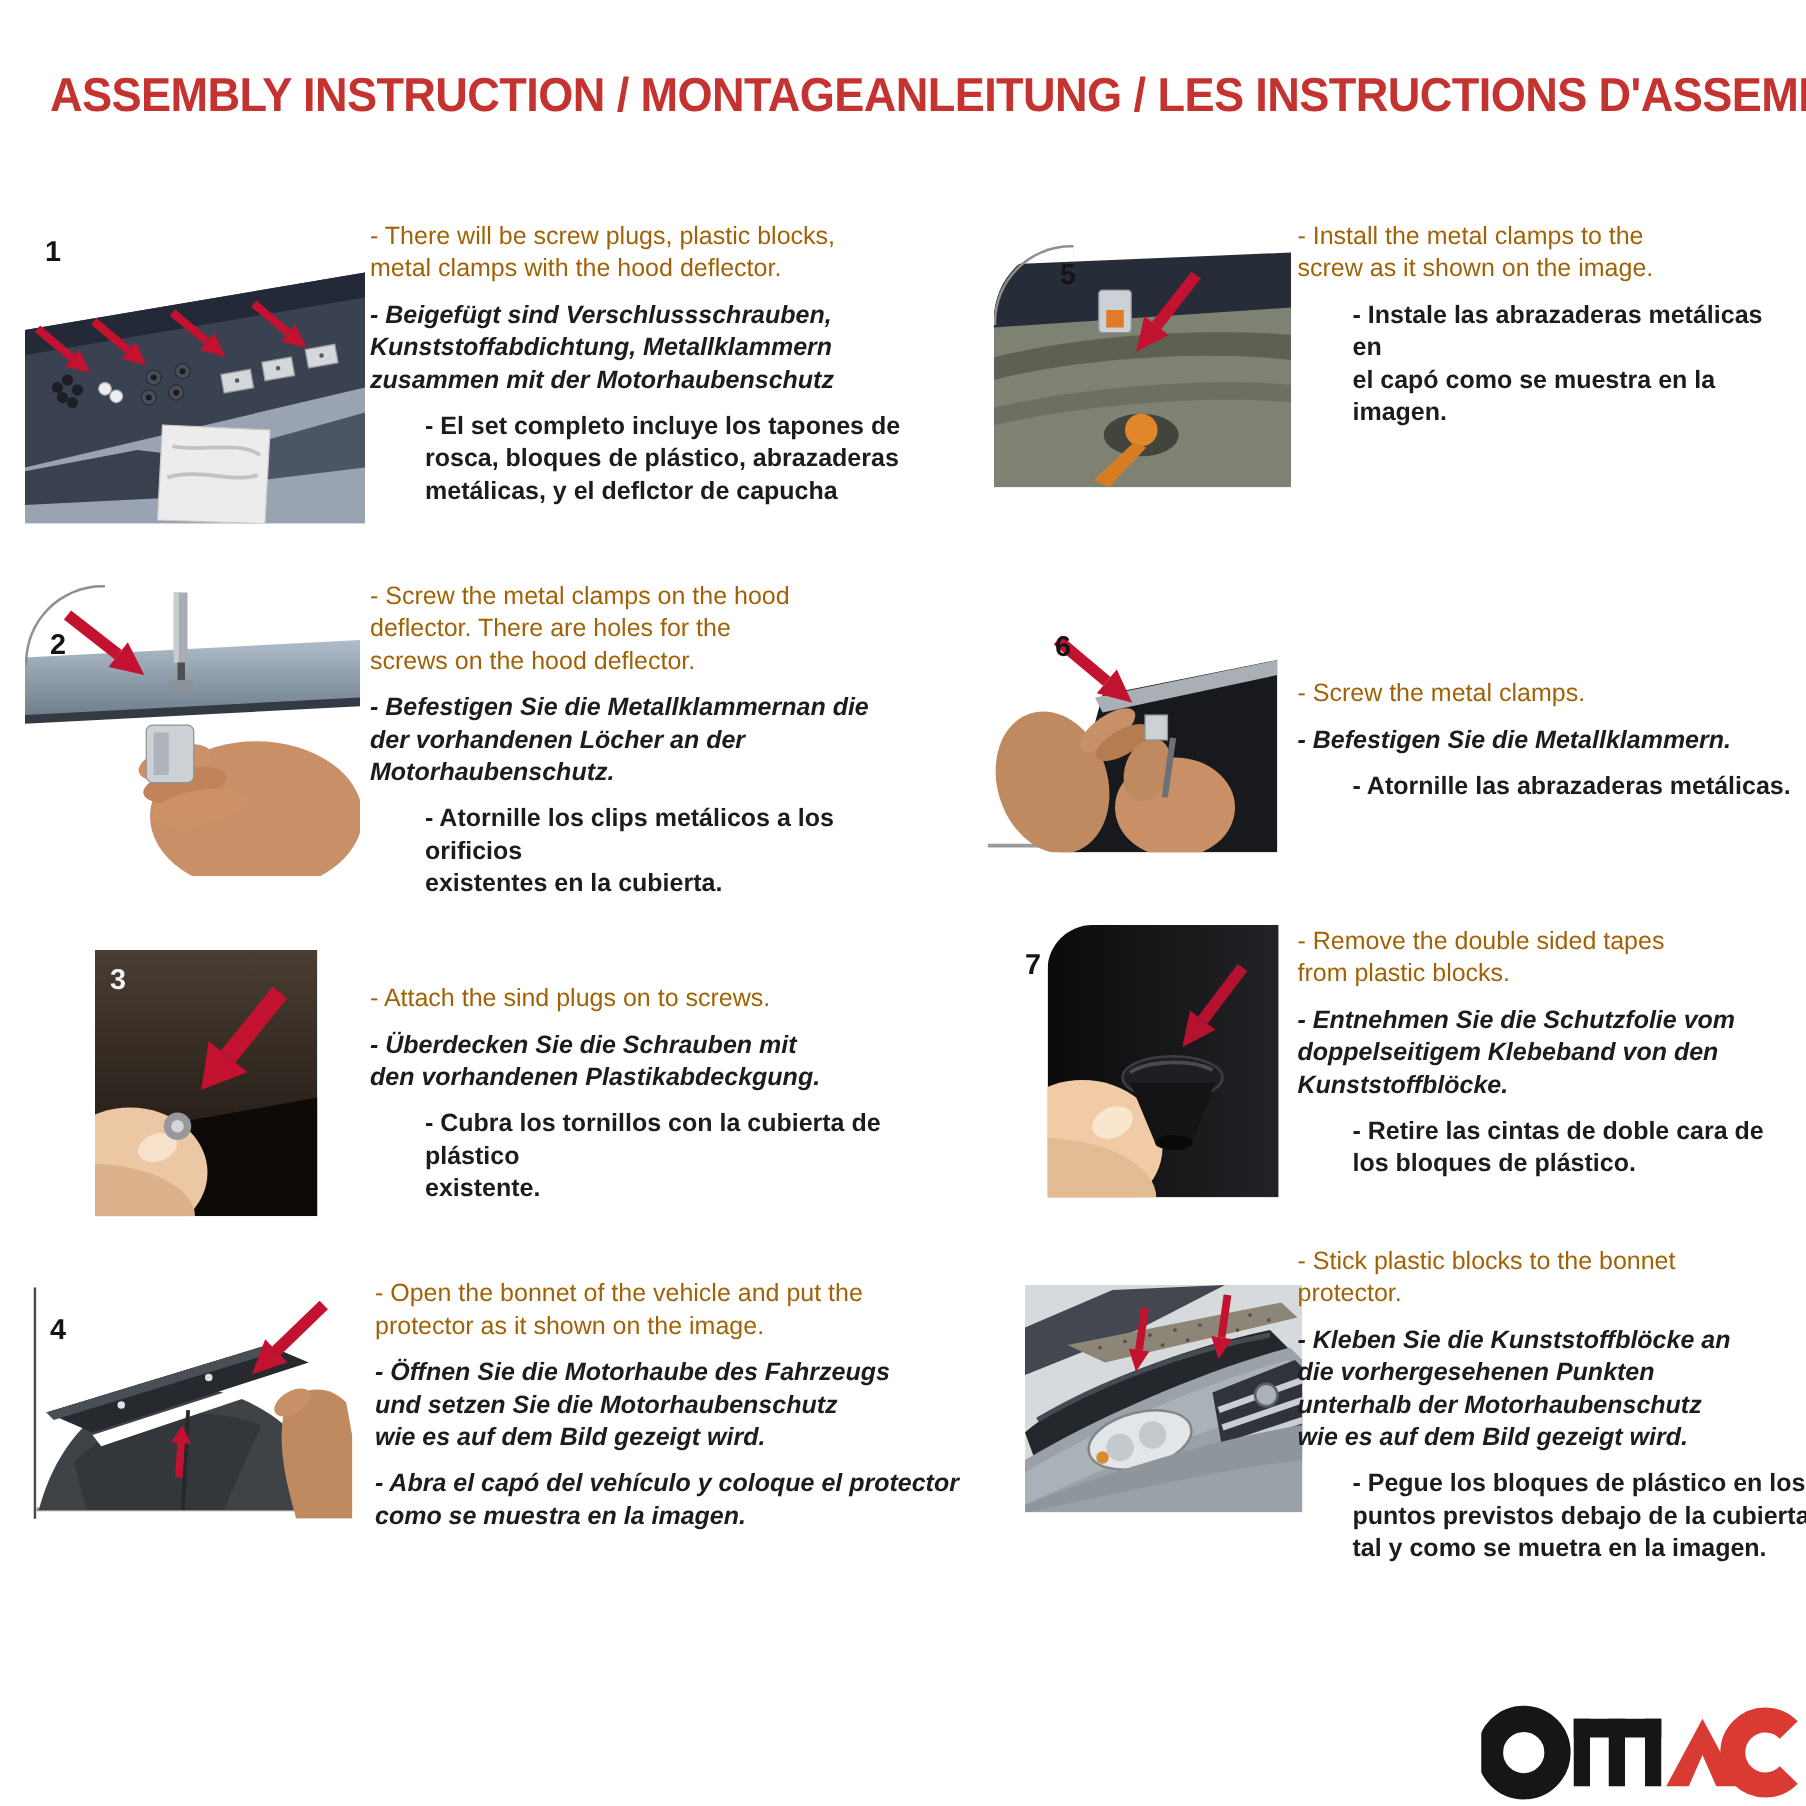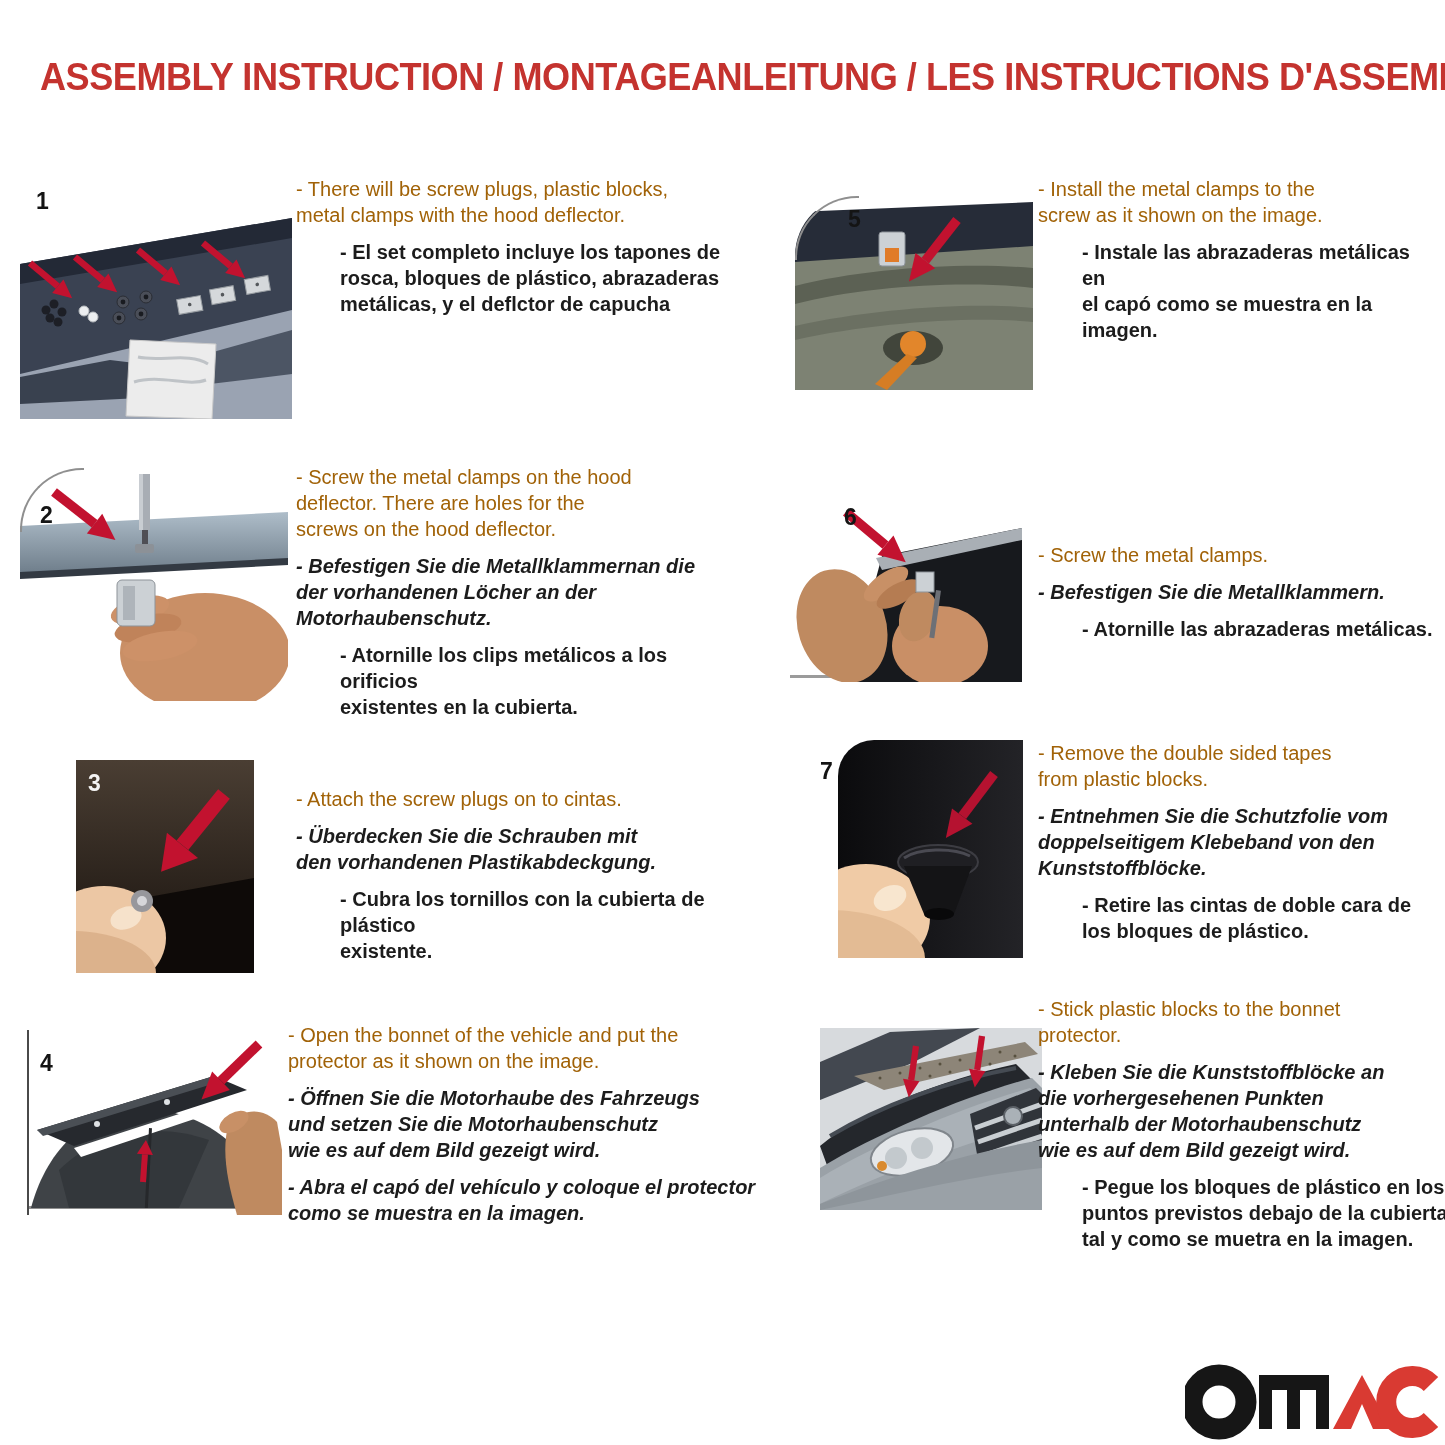--- a/index.html
+++ b/index.html
@@ -83,20 +83,23 @@
         <use href="#arrow-sym" transform="translate(10,51) rotate(40) scale(0.55)"></use>
         <use href="#arrow-sym" transform="translate(55,45) rotate(40) scale(0.55)"></use>
         <use href="#arrow-sym" transform="translate(118,38) rotate(40) scale(0.55)"></use>
         <use href="#arrow-sym" transform="translate(183,31) rotate(40) scale(0.55)"></use>
       </g>
     </svg>
   </div>
   <div class="txt" style="left:296px;top:176px;width:440px">
     <p class="en">- There will be screw plugs, plastic blocks,
 metal clamps with the hood deflector.</p>
+    <p class="de">- Beigefügt sind Verschlussschrauben,
+Kunststoffabdichtung, Metallklammern
+zusammen mit der Motorhaubenschutz</p>
     <p class="es">- El set completo incluye los tapones de
 rosca, bloques de plástico, abrazaderas
 metálicas, y el deflctor de capucha</p>
   </div>
 
   <div class="arc" style="left:20px;top:468px"></div>
   <span class="num" style="left:40px;top:502px">2</span>
   <div class="photo" style="left:20px;top:468px;width:268px;height:233px">
     <svg viewBox="0 0 268 233">
       <defs>
@@ -156,21 +159,21 @@
         <ellipse cx="50" cy="158" rx="16" ry="11" fill="#f6e2cb" transform="rotate(-20 50 158)"></ellipse>
       </g>
       <g>
         <circle cx="66" cy="141" r="11" fill="#97979c"></circle>
         <circle cx="66" cy="141" r="5" fill="#d6d6da"></circle>
       </g>
       <use href="#arrow-sym" transform="translate(148,34) rotate(129) scale(1.0,1.25)" color="#c2122f"></use>
     </svg>
   </div>
   <div class="txt" style="left:296px;top:786px;width:460px">
-    <p class="en">- Attach the screw plugs on to cintas.</p>
+    <p class="en">- Attach the sind plugs on to screws.</p>
     <p class="de">- Überdecken Sie die Schrauben mit
 den vorhandenen Plastikabdeckgung.</p>
     <p class="es">- Cubra los tornillos con la cubierta de plástico
 existente.</p>
   </div>
 
   <span class="num" style="left:40px;top:1050px">4</span>
   <div class="photo" style="left:27px;top:1030px;width:253px;height:185px;border-left:2px solid #4a4a4a">
     <svg viewBox="0 0 253 185">
       <rect width="253" height="185" fill="#fff"></rect>
@@ -184,21 +187,21 @@
       <circle cx="138" cy="72" r="3" fill="#dfe2e5"></circle>
       <rect x="120" y="98" width="3" height="80" fill="#26282b" transform="rotate(3 120 98)"></rect>
       <g>
         <path d="M200,92 C215,78 235,78 248,92 L253,120 L253,185 L208,185 C198,150 192,120 200,92 Z" fill="#bf8a60"></path>
         <ellipse cx="205" cy="92" rx="16" ry="9" fill="#c89066" transform="rotate(-30 205 92)"></ellipse>
       </g>
       <use href="#arrow-sym" transform="translate(230,14) rotate(136) scale(0.8)" color="#c2122f"></use>
       <use href="#arrow-sym" transform="translate(114,152) rotate(-86) scale(0.42,0.5)" color="#c2122f"></use>
     </svg>
   </div>
-  <div class="txt" style="left:288px;top:1022px;width:470px">
+  <div class="txt" style="left:300px;top:1022px;width:470px">
     <p class="en">- Open the bonnet of the vehicle  and put the
 protector as it shown on the image.</p>
     <p class="de">- Öffnen Sie die Motorhaube des Fahrzeugs
 und setzen Sie die Motorhaubenschutz
 wie es auf dem Bild gezeigt wird.</p>
     <p class="esi">- Abra el capó del vehículo y coloque el protector
 como se muestra en la imagen.</p>
   </div>
 
   <div class="arc" style="left:795px;top:196px"></div>

